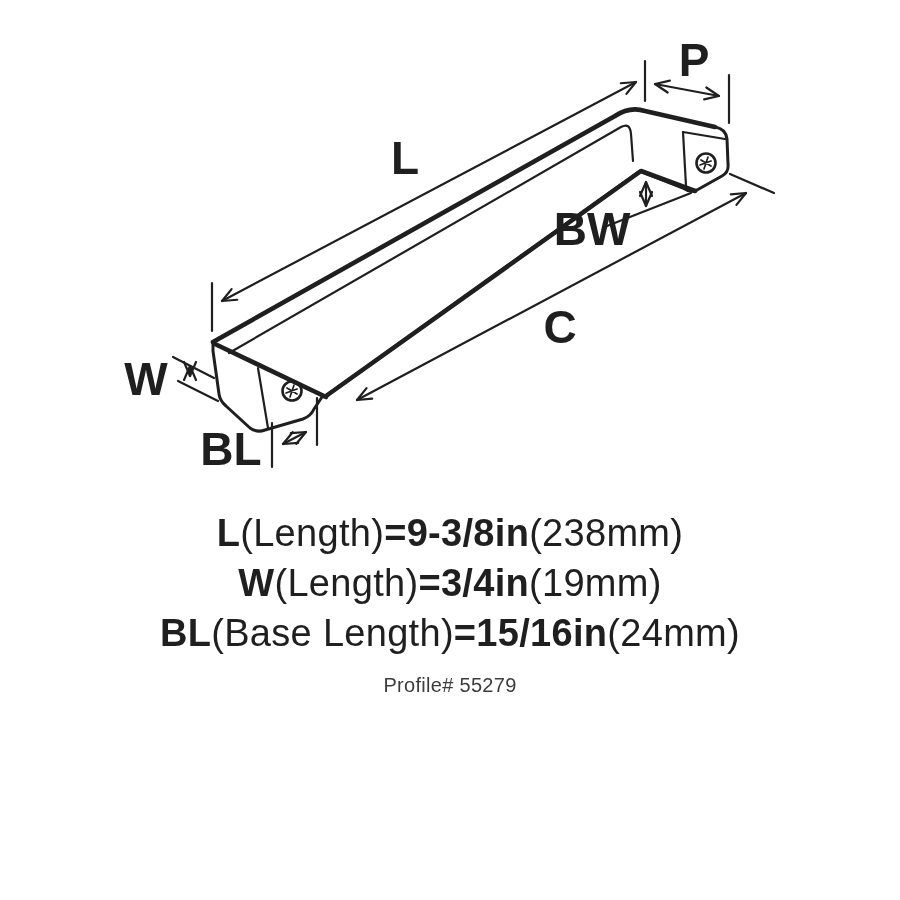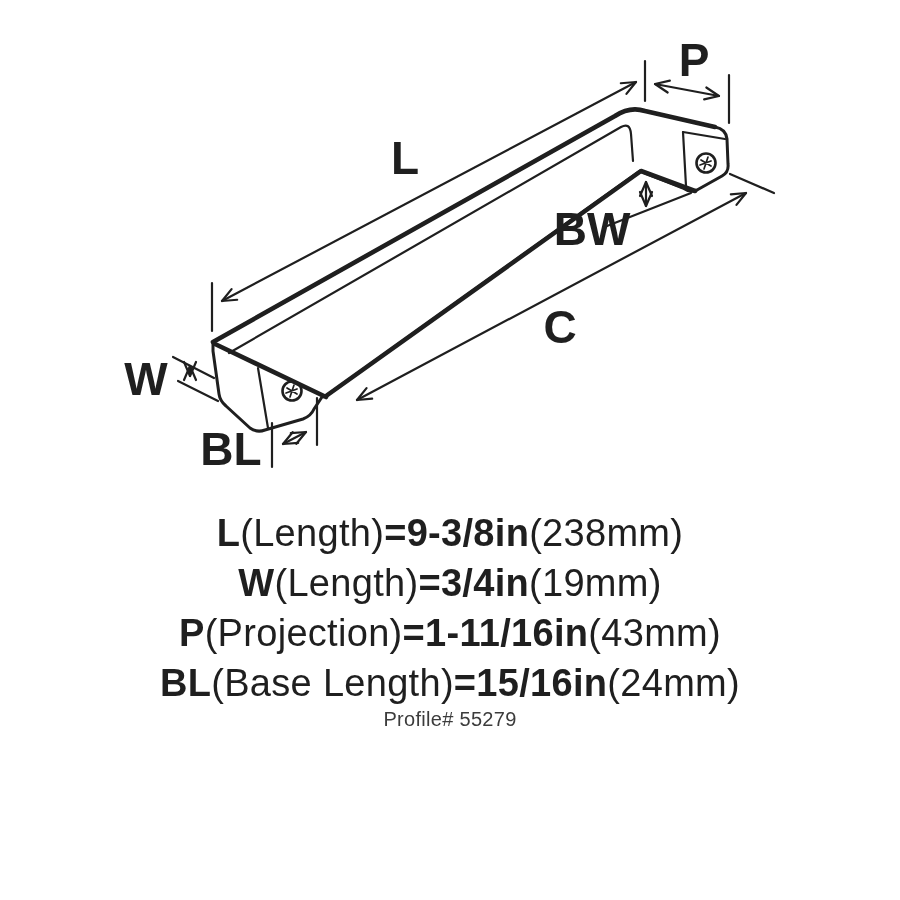--- a/index.html
+++ b/index.html
@@ -18,21 +18,21 @@
     display:flex;flex-direction:column;align-items:center;
   }
   .spec-line{
     font-size:38px;line-height:50px;white-space:nowrap;
     letter-spacing:0.3px;color:#1f1f1f;font-weight:400;
   }
   .spec-line .b{font-weight:700;}
   .spec-line span{display:inline;}
   .spec-sp{display:inline-block;width:9px;}
   .profile{
-    margin-top:0;font-size:20px;color:#3c3c3c;font-weight:400;
+    margin-top:16px;font-size:20px;color:#3c3c3c;font-weight:400;
     letter-spacing:0.3px;
   }
 </style>
 </head>
 <body>
 
 <div class="diagram-wrap">
   <svg width="900" height="500" viewBox="0 0 900 500">
     <defs>
       <marker id="arr" markerUnits="userSpaceOnUse" markerWidth="22" markerHeight="22" viewBox="-11 -11 22 22" refX="7" refY="0" orient="auto-start-reverse">
@@ -132,19 +132,16 @@
 </div>
 
 <div class="specs">
   <div class="spec-line">
     <span class="b">L</span><span class="spec-sp"></span><span>(Length)</span><span class="spec-sp"></span><span class="b">=</span><span class="spec-sp"></span><span class="b">9-3/8in</span><span>(238mm)</span>
   </div>
   <div class="spec-line">
     <span class="b">W</span><span class="spec-sp"></span><span>(Length)</span><span class="spec-sp"></span><span class="b">=</span><span class="spec-sp"></span><span class="b">3/4in</span><span>(19mm)</span>
   </div>
   <div class="spec-line">
-    <span class="b">P</span><span class="spec-sp"></span><span>(Projection)</span><span class="spec-sp"></span><span class="b">=</span><span class="spec-sp"></span><span class="b">1-11/16in</span><span>(43mm)</span>
-  </div>
-  <div class="spec-line">
     <span class="b">BL</span><span class="spec-sp"></span><span>(Base Length)</span><span class="spec-sp"></span><span class="b">=</span><span class="spec-sp"></span><span class="b">15/16in</span><span>(24mm)</span>
   </div>
   <div class="profile">Profile# 55279</div>
 </div>
 
 </body></html>

